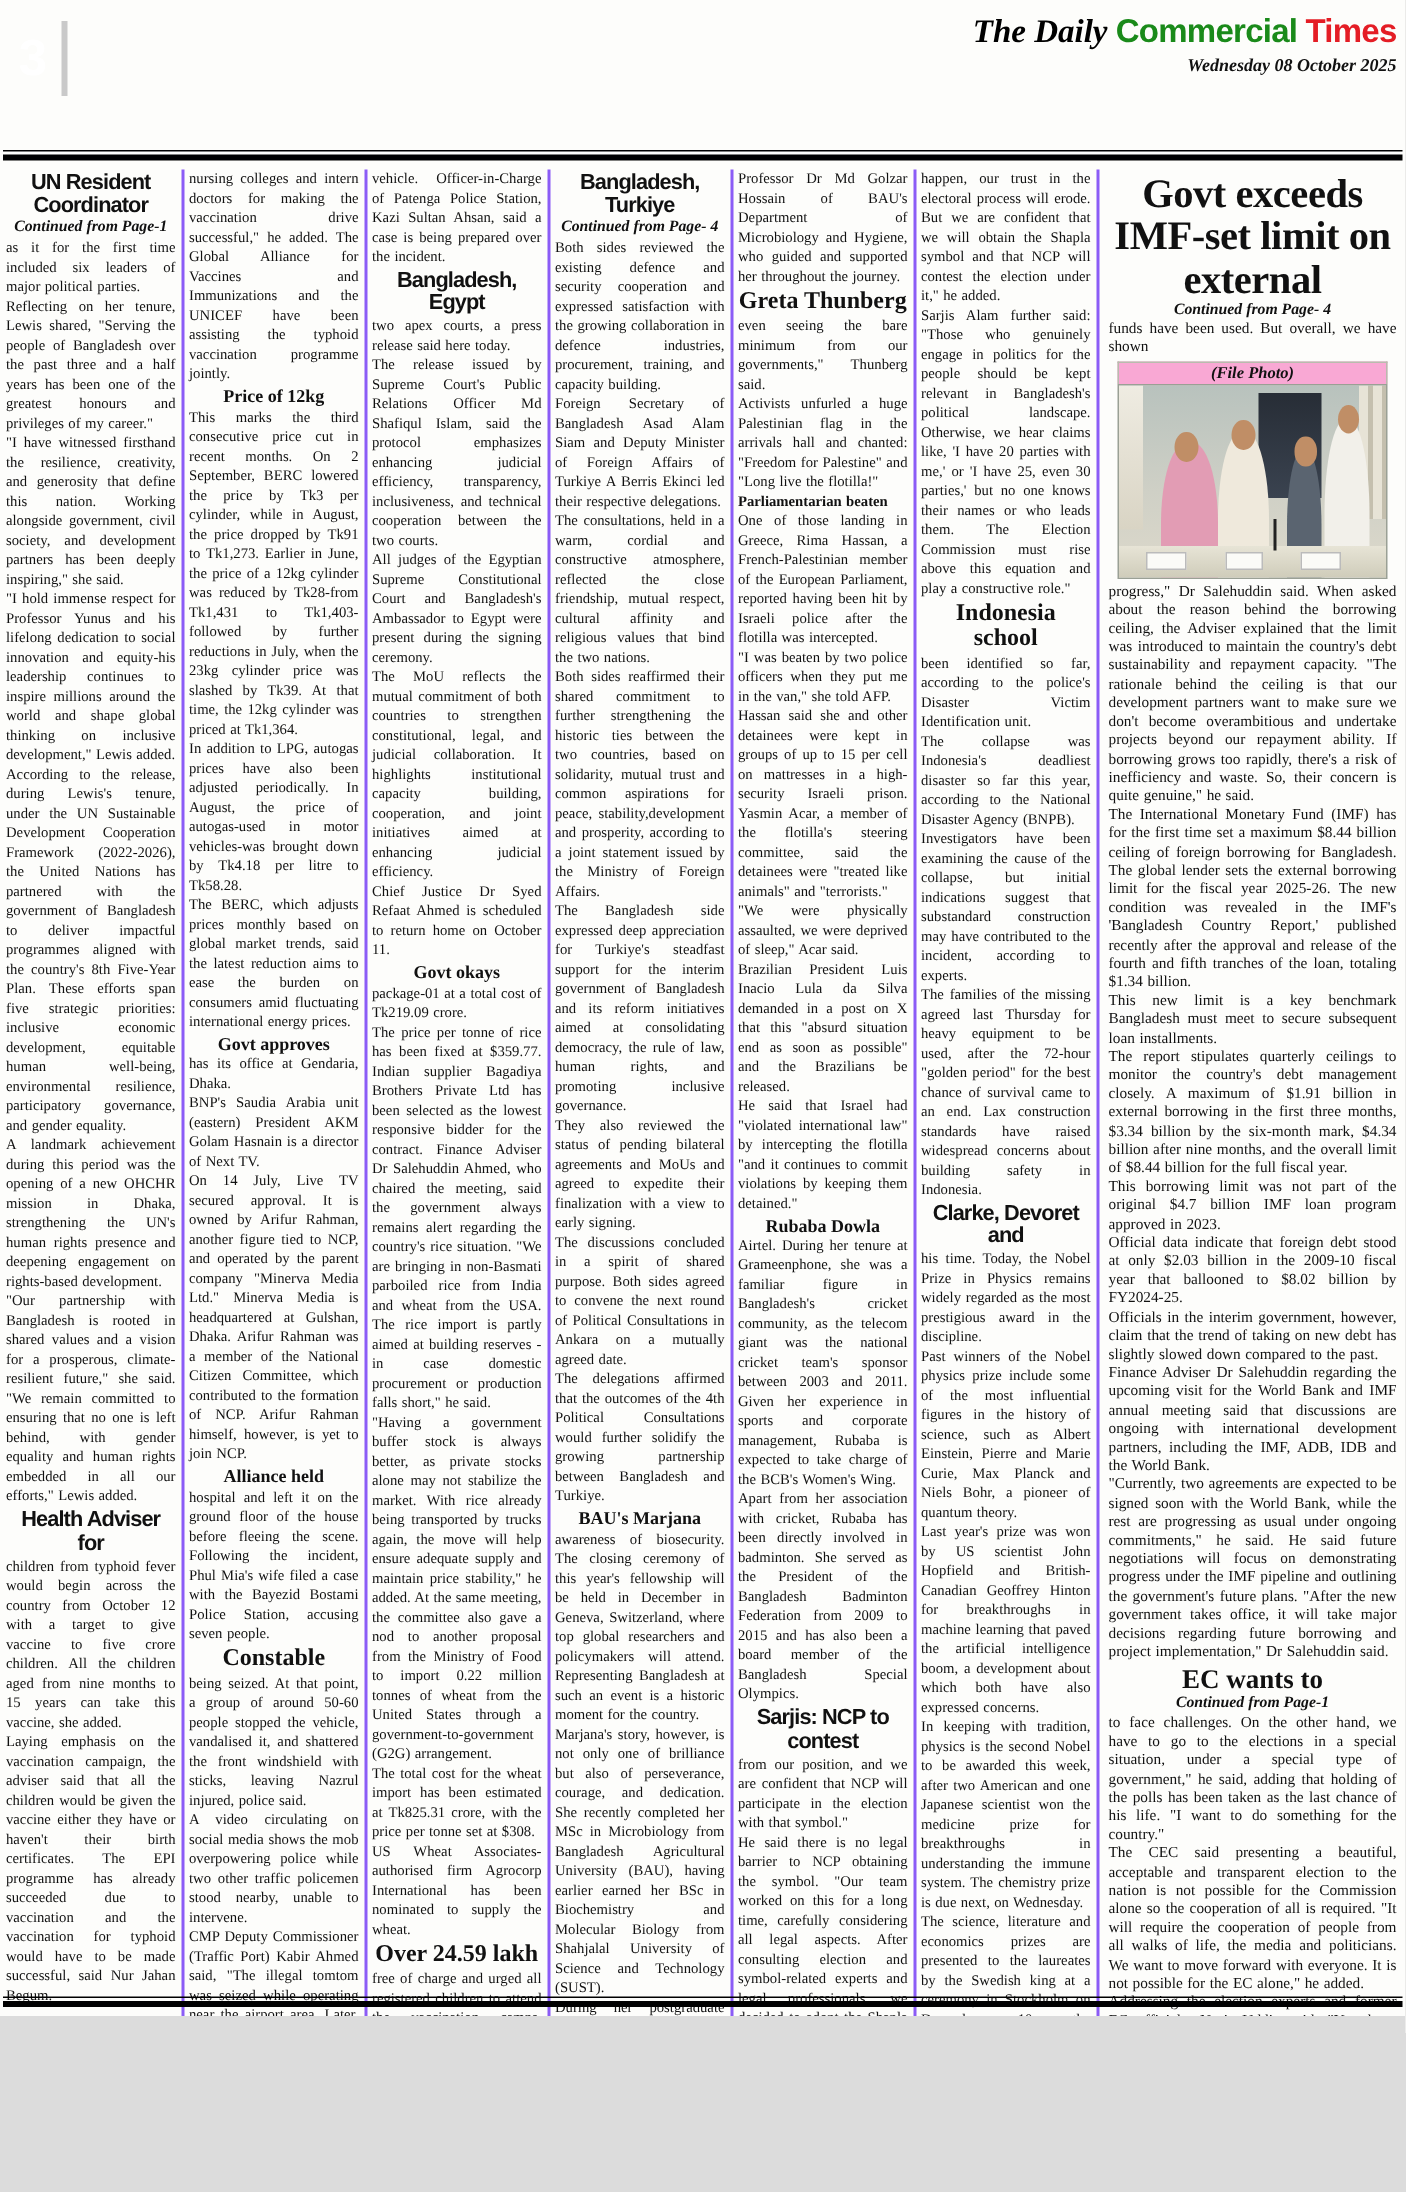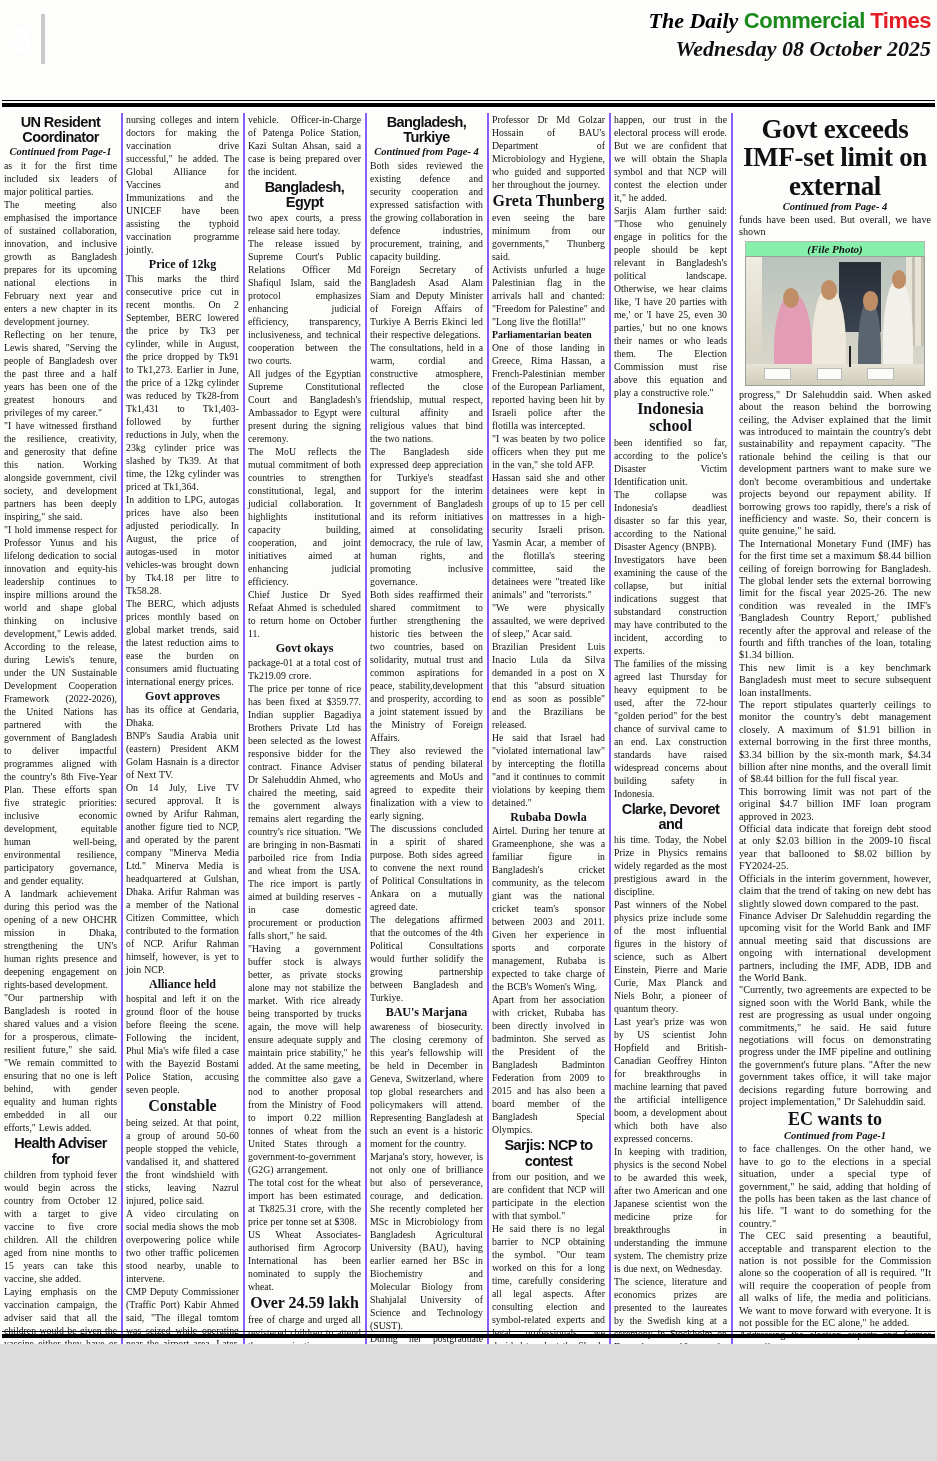--- a/index.html
+++ b/index.html
@@ -9,21 +9,21 @@
   .masthead{position:relative;height:100px;}
   .pagenum-box{position:absolute;left:3px;top:14px;width:38px;height:50px;
 ible    background:linear-gradient(135deg,#9a9a9a,#6f6f6f);color:#fff;
     font-family:"Liberation Sans",sans-serif;font-weight:bold;font-size:34px;
     display:flex;align-items:center;justify-content:center;border-right:4px solid #c9c9c9;}
   .mast-right{position:absolute;right:6px;top:8px;text-align:right;}
   .brandline{font-size:22px;line-height:26px;white-space:nowrap;}
   .brand-prefix{font-style:italic;font-weight:bold;font-family:"Liberation Serif",serif;color:#000;}
   .brand-green{font-family:"Liberation Sans",sans-serif;font-weight:bold;letter-spacing:-0.5px;}
   .brand-red{font-family:"Liberation Sans",sans-serif;font-weight:bold;letter-spacing:-0.5px;}
-  .dateline{font-style:italic;font-weight:bold;font-size:22px;margin-top:2px;}
+  .dateline{font-style:italic;font-weight:bold;font-size:12px;margin-top:2px;}
   .mast-rule{border-top:1px solid #000;border-bottom:4px solid #000;height:2px;margin:0 2px;}
   
   .content{display:flex;padding:6px 4px 0 4px;height:1330px;overflow:hidden;}
   .col{width:113px;flex:0 0 auto;padding:0 4px 0 3px;border-right:2px solid #8b5cf6;overflow:hidden;}
   .col:first-child{padding-left:0;}
   .right-sec{flex:1 1 auto;padding:0 2px 0 6px;overflow:hidden;}
   article{margin:0 0 2px 0;}
   h2{margin:2px 0 1px 0;text-align:center;line-height:1.05;}
   .h-cond{font-family:"Liberation Sans","DejaVu Sans",sans-serif;font-weight:bold;font-size:14.5px;letter-spacing:-0.6px;}
   .h-serif-lg{font-family:"Liberation Serif",serif;font-weight:bold;font-size:12px;}
@@ -31,21 +31,21 @@
   .h-right-lg{font-family:"Liberation Serif",serif;font-weight:bold;font-size:27px;letter-spacing:-0.3px;}
   .h-right-xl{font-family:"Liberation Serif",serif;font-weight:bold;font-size:18px;}
   .cont{margin:0 0 2px 0;text-align:center;font-style:italic;font-weight:bold;font-size:10.5px;}
   .body p{margin:0;text-align:justify;font-size:9.8px;line-height:13px;word-spacing:0.5px;}
   .body p.b{font-weight:bold;}
   .right-sec .body p{font-size:10.2px;line-height:12.4px;}
   .lead{margin:0;text-align:justify;font-size:10.2px;line-height:12.4px;}
   
   figure{margin:2px 6px 3px 6px;}
   .photo-cap{text-align:center;font-style:italic;font-weight:bold;font-size:11px;
-    background:#86efac;border:1px solid #b8bcae;border-bottom:none;padding:1px 0;}
+    background:#f9a8d4;border:1px solid #b8bcae;border-bottom:none;padding:1px 0;}
   .photo-art{position:relative;height:128px;border:1px solid #9aa095;overflow:hidden;
     background:linear-gradient(180deg,#b8c2bd 0%,#cfd0c6 55%,#ddd9cb 100%);}
   .ph{position:absolute;}
   .ph-screen{left:52%;top:4%;width:24%;height:55%;background:linear-gradient(180deg,#272d36,#3a4350);}
   .ph-window{right:0;top:0;width:10%;height:70%;background:repeating-linear-gradient(90deg,#e7e3d6 0 6px,#c4bfae 6px 9px);}
   .ph-banner{left:0;top:0;width:9%;height:75%;background:linear-gradient(180deg,#efece2,#d9d4c4);}
   .person{position:absolute;border-radius:45% 45% 8% 8%/60% 60% 0 0;}
   .p-pink{left:16%;top:30%;width:21%;height:70%;background:#e29cb4;}
   .p-white{left:37%;top:24%;width:19%;height:76%;background:#efe9dc;}
   .p-man1{left:63%;top:34%;width:13%;height:66%;background:#5a6470;}
@@ -83,21 +83,20 @@
   <div class="mast-rule"></div>
 
   <main class="content">
 
     <section class="col">
       <article>
         <h2 class="h-cond">UN Resident Coordinator</h2>
         <p class="cont">Continued from Page-1</p>
         <div class="body">
             <p>as it for the first time included six leaders of major political parties.</p>
-            <p>The meeting also emphasised the importance of sustained collaboration, innovation, and inclusive growth as Bangladesh prepares for its upcoming national elections in February next year and enters a new chapter in its development journey.</p>
             <p>Reflecting on her tenure, Lewis shared, "Serving the people of Bangladesh over the past three and a half years has been one of the greatest honours and privileges of my career."</p>
             <p>"I have witnessed firsthand the resilience, creativity, and generosity that define this nation. Working alongside government, civil society, and development partners has been deeply inspiring," she said.</p>
             <p>"I hold immense respect for Professor Yunus and his lifelong dedication to social innovation and equity-his leadership continues to inspire millions around the world and shape global thinking on inclusive development," Lewis added.</p>
             <p>According to the release, during Lewis's tenure, under the UN Sustainable Development Cooperation Framework (2022-2026), the United Nations has partnered with the government of Bangladesh to deliver impactful programmes aligned with the country's 8th Five-Year Plan. These efforts span five strategic priorities: inclusive economic development, equitable human well-being, environmental resilience, participatory governance, and gender equality.</p>
             <p>A landmark achievement during this period was the opening of a new OHCHR mission in Dhaka, strengthening the UN's human rights presence and deepening engagement on rights-based development.</p>
             <p>"Our partnership with Bangladesh is rooted in shared values and a vision for a prosperous, climate-resilient future," she said. "We remain committed to ensuring that no one is left behind, with gender equality and human rights embedded in all our efforts," Lewis added.</p>
           </div>
       </article>
       <article>
         <h2 class="h-cond">Health Adviser for</h2>
@@ -181,22 +180,22 @@
     </section>
 
     <section class="col">
       <article>
         <h2 class="h-cond">Bangladesh, Turkiye</h2>
         <p class="cont">Continued from Page- 4</p>
         <div class="body">
             <p>Both sides reviewed the existing defence and security cooperation and expressed satisfaction with the growing collaboration in defence industries, procurement, training, and capacity building.</p>
             <p>Foreign Secretary of Bangladesh Asad Alam Siam and Deputy Minister of Foreign Affairs of Turkiye A Berris Ekinci led their respective delegations.</p>
             <p>The consultations, held in a warm, cordial and constructive atmosphere, reflected the close friendship, mutual respect, cultural affinity and religious values that bind the two nations.</p>
+            <p>Both sides reaffirmed their shared commitment to further strengthening the historic ties between the two countries, based on solidarity, mutual trust and common aspirations for peace, stability,development and prosperity, according to a joint statement issued by the Ministry of Foreign Affairs.</p>
             <p>The Bangladesh side expressed deep appreciation for Turkiye's steadfast support for the interim government of Bangladesh and its reform initiatives aimed at consolidating democracy, the rule of law, human rights, and promoting inclusive governance.</p>
-            <p>Both sides reaffirmed their shared commitment to further strengthening the historic ties between the two countries, based on solidarity, mutual trust and common aspirations for peace, stability,development and prosperity, according to a joint statement issued by the Ministry of Foreign Affairs.</p>
             <p>They also reviewed the status of pending bilateral agreements and MoUs and agreed to expedite their finalization with a view to early signing.</p>
             <p>The discussions concluded in a spirit of shared purpose. Both sides agreed to convene the next round of Political Consultations in Ankara on a mutually agreed date.</p>
             <p>The delegations affirmed that the outcomes of the 4th Political Consultations would further solidify the growing partnership between Bangladesh and Turkiye.</p>
           </div>
       </article>
       <article>
         <h2 class="h-serif-lg">BAU's Marjana</h2>
         <div class="body">
             <p>awareness of biosecurity. The closing ceremony of this year's fellowship will be held in December in Geneva, Switzerland, where top global researchers and policymakers will attend. Representing Bangladesh at such an event is a historic moment for the country.</p>
             <p>Marjana's story, however, is not only one of brilliance but also of perseverance, courage, and dedication. She recently completed her MSc in Microbiology from Bangladesh Agricultural University (BAU), having earlier earned her BSc in Biochemistry and Molecular Biology from Shahjalal University of Science and Technology (SUST).</p>

